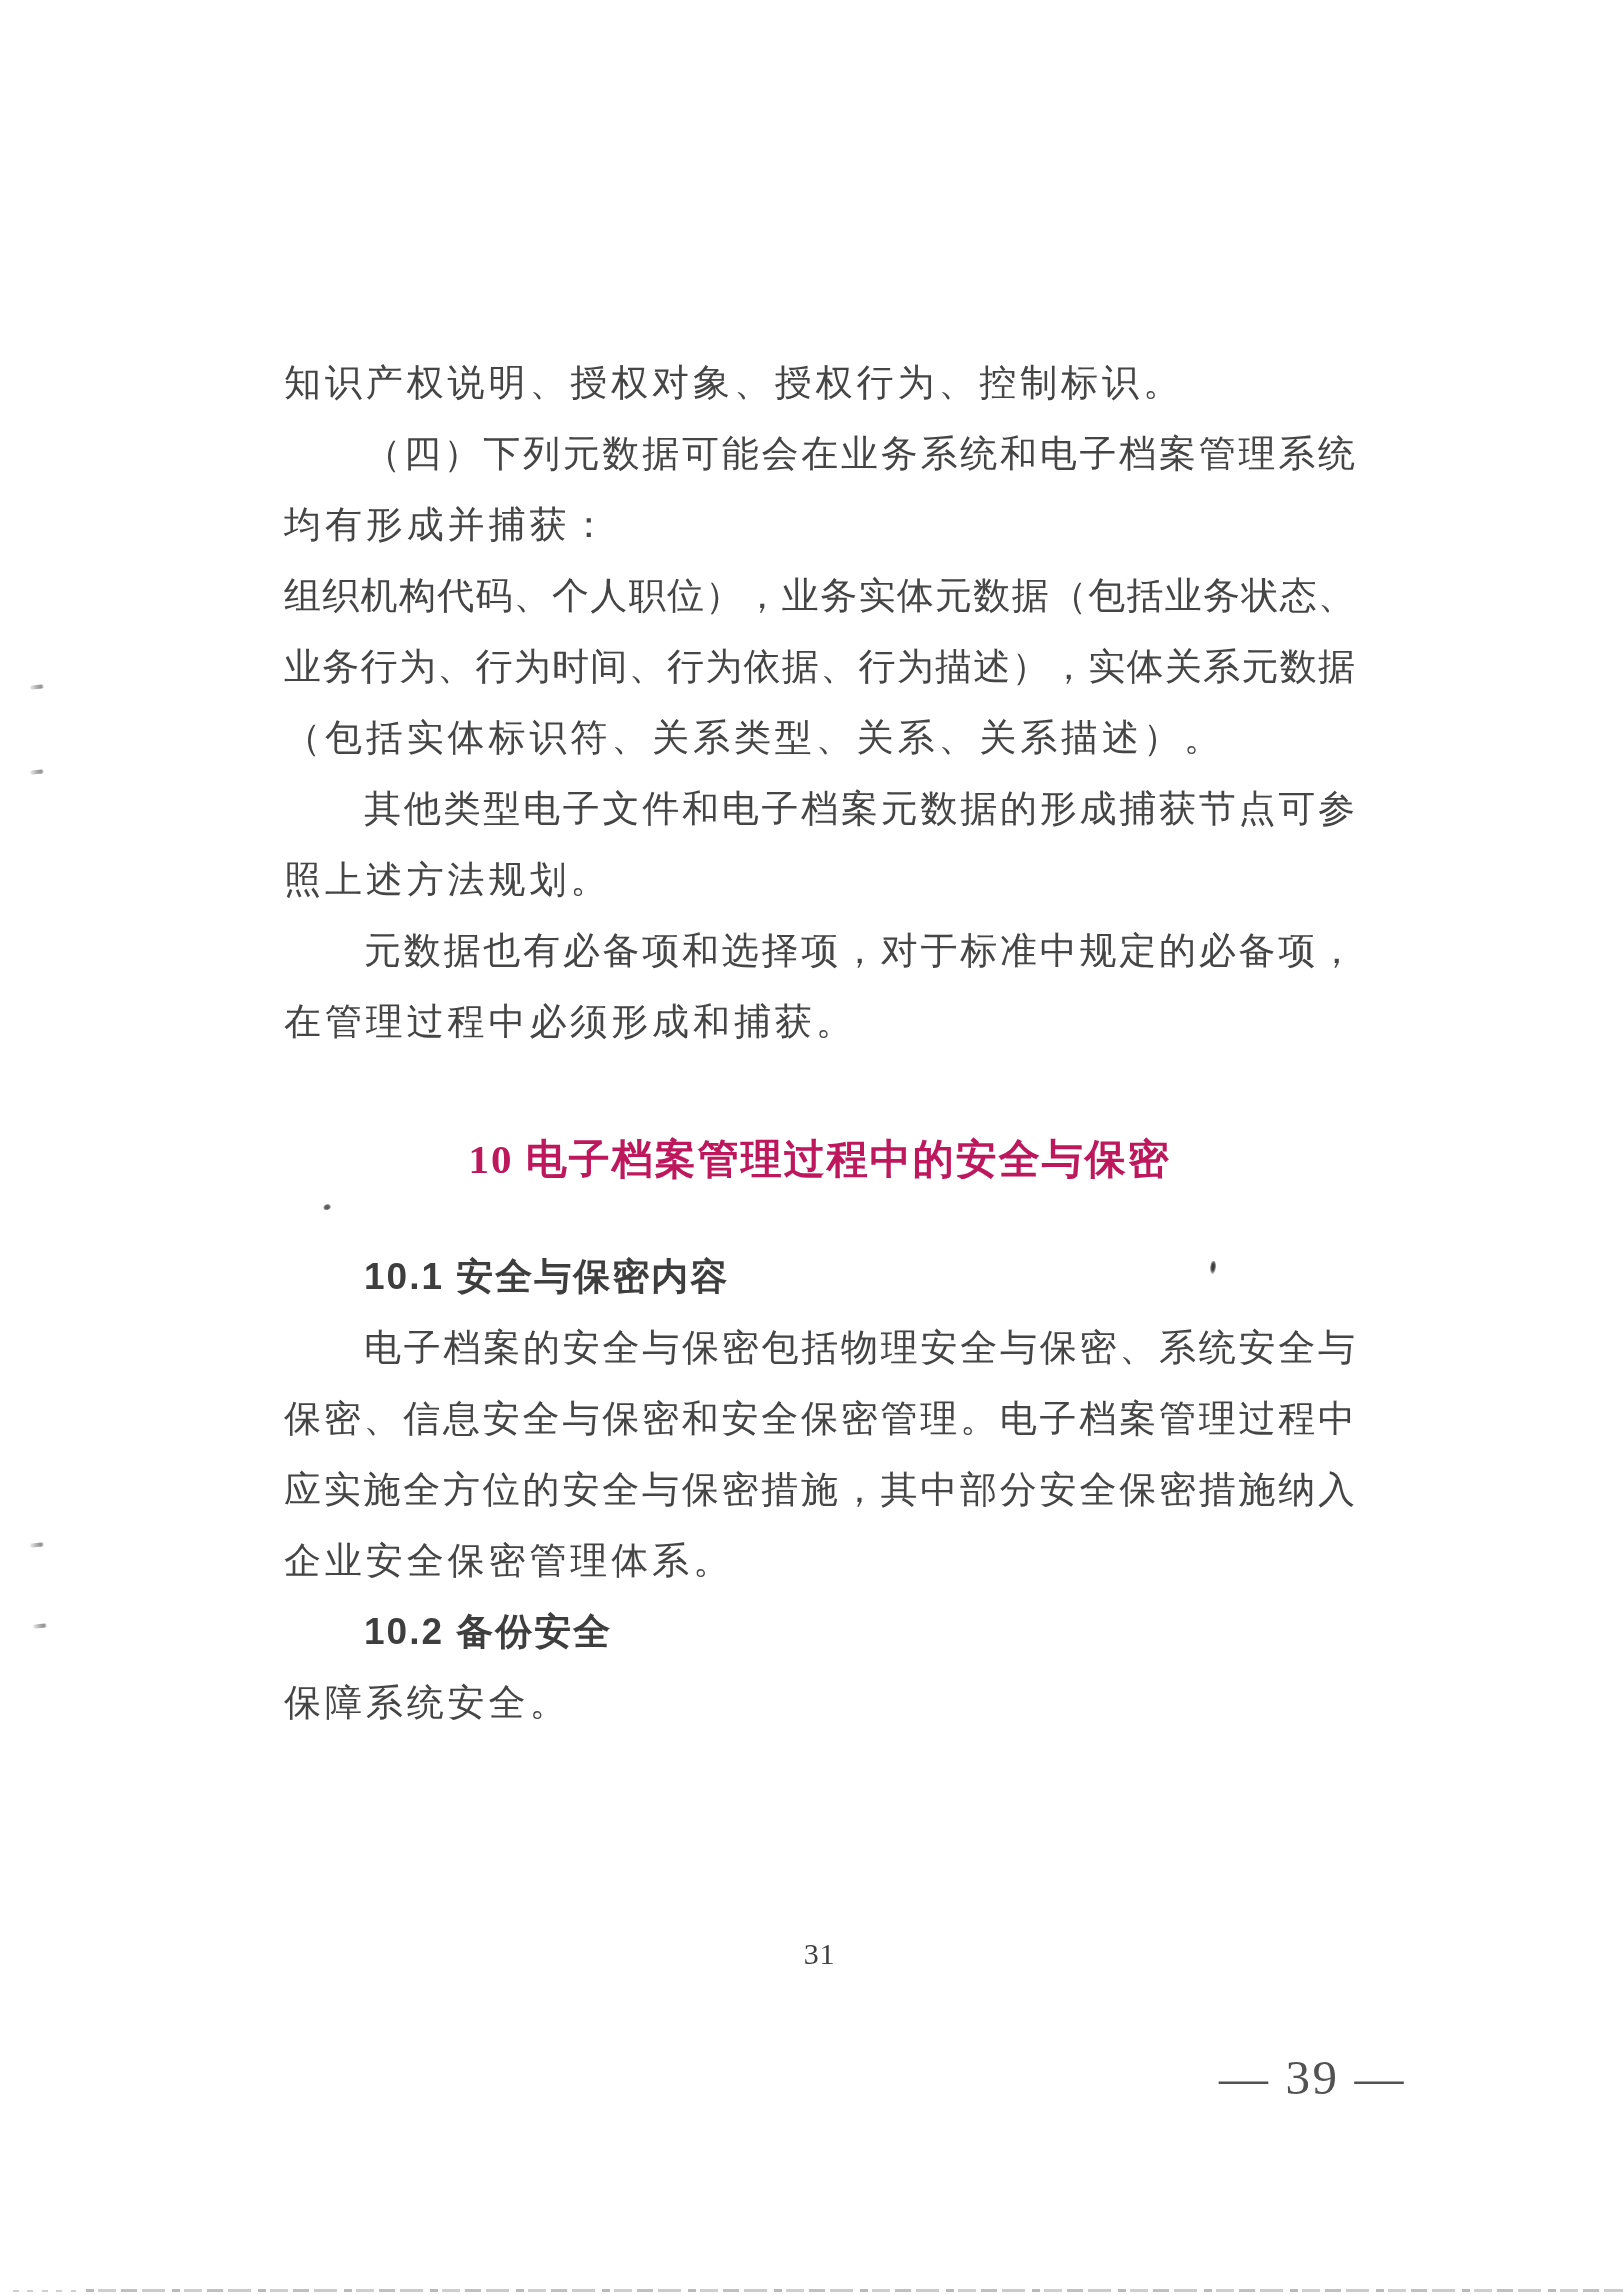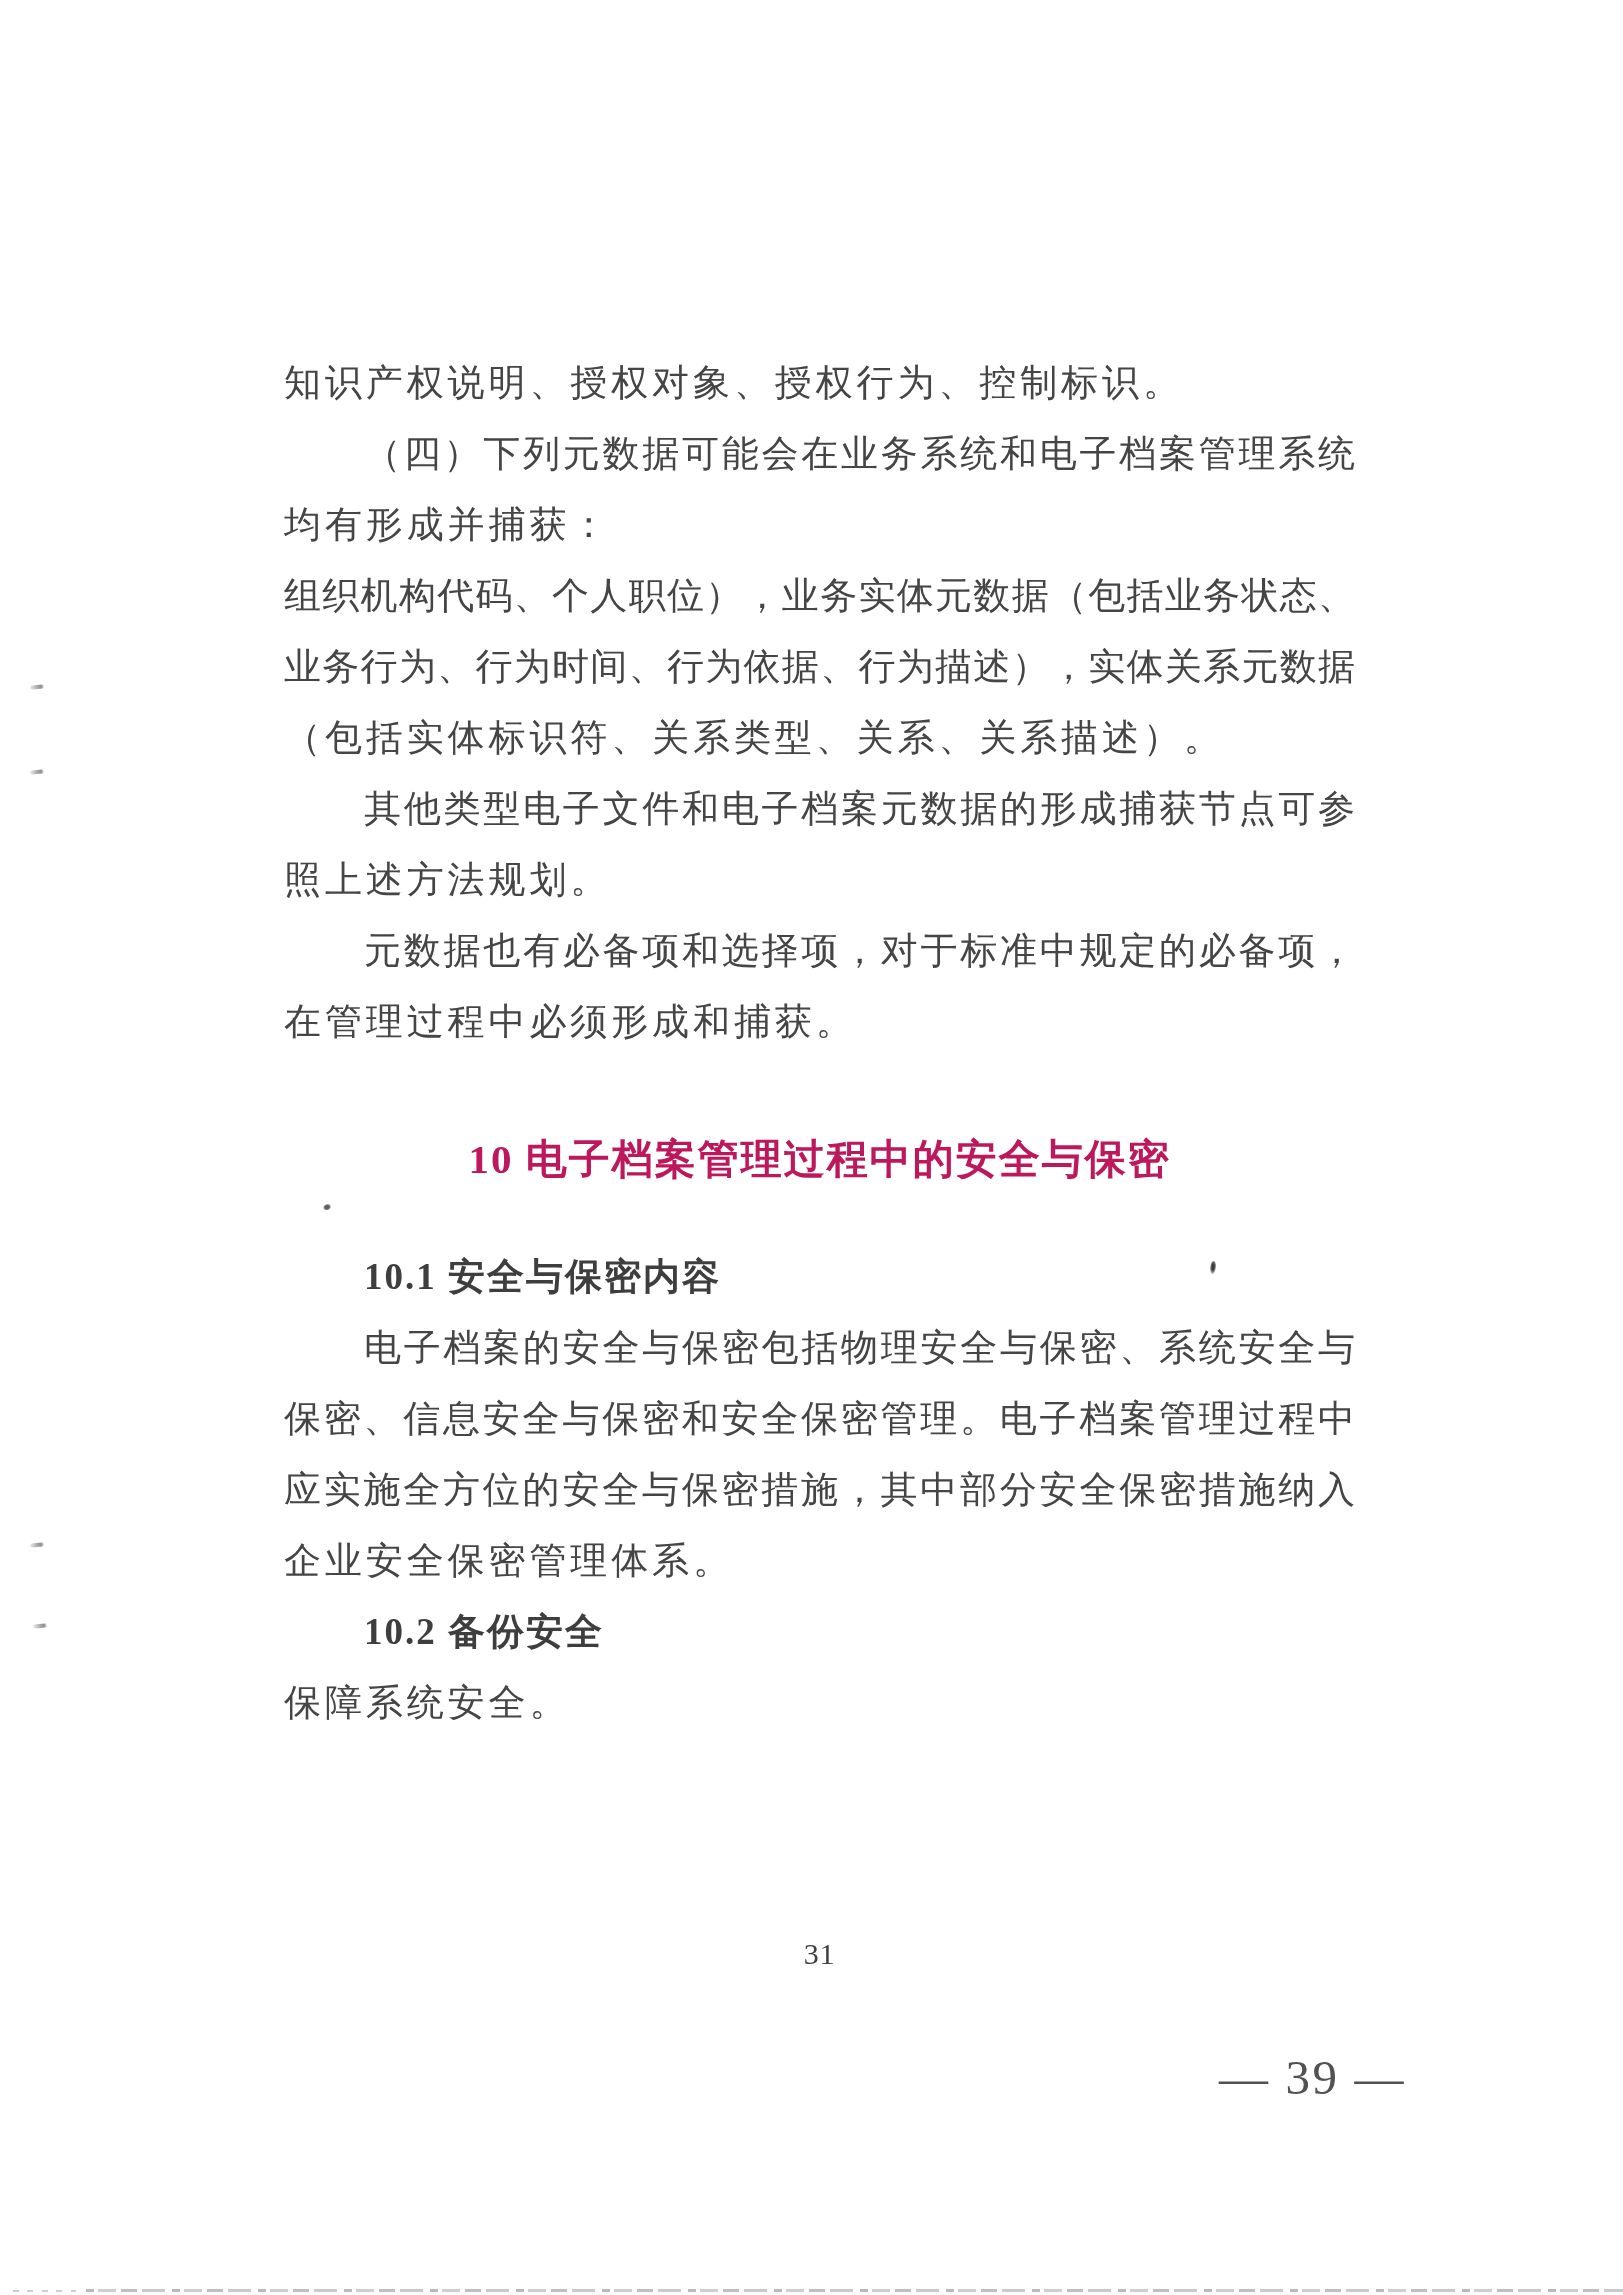--- a/index.html
+++ b/index.html
@@ -34,21 +34,21 @@
     font-family:Liberation Serif, serif;
     font-weight:bold;
     font-size:41px;
     letter-spacing:2px;
     color:#be185d;
     text-align:center;
     white-space:nowrap;
   }
   .h-sub{
     height:71px;line-height:71px;
-    font-family:Liberation Serif, serif;
+    font-family:Liberation Sans, sans-serif;
     font-weight:bold;
     font-size:37px;
     letter-spacing:2px;
     color:#3e3e3e;
     text-indent:80px;
     white-space:nowrap;
   }
   .h-sub.first{ margin-top:46px; }
   .page-note{
     position:absolute;

